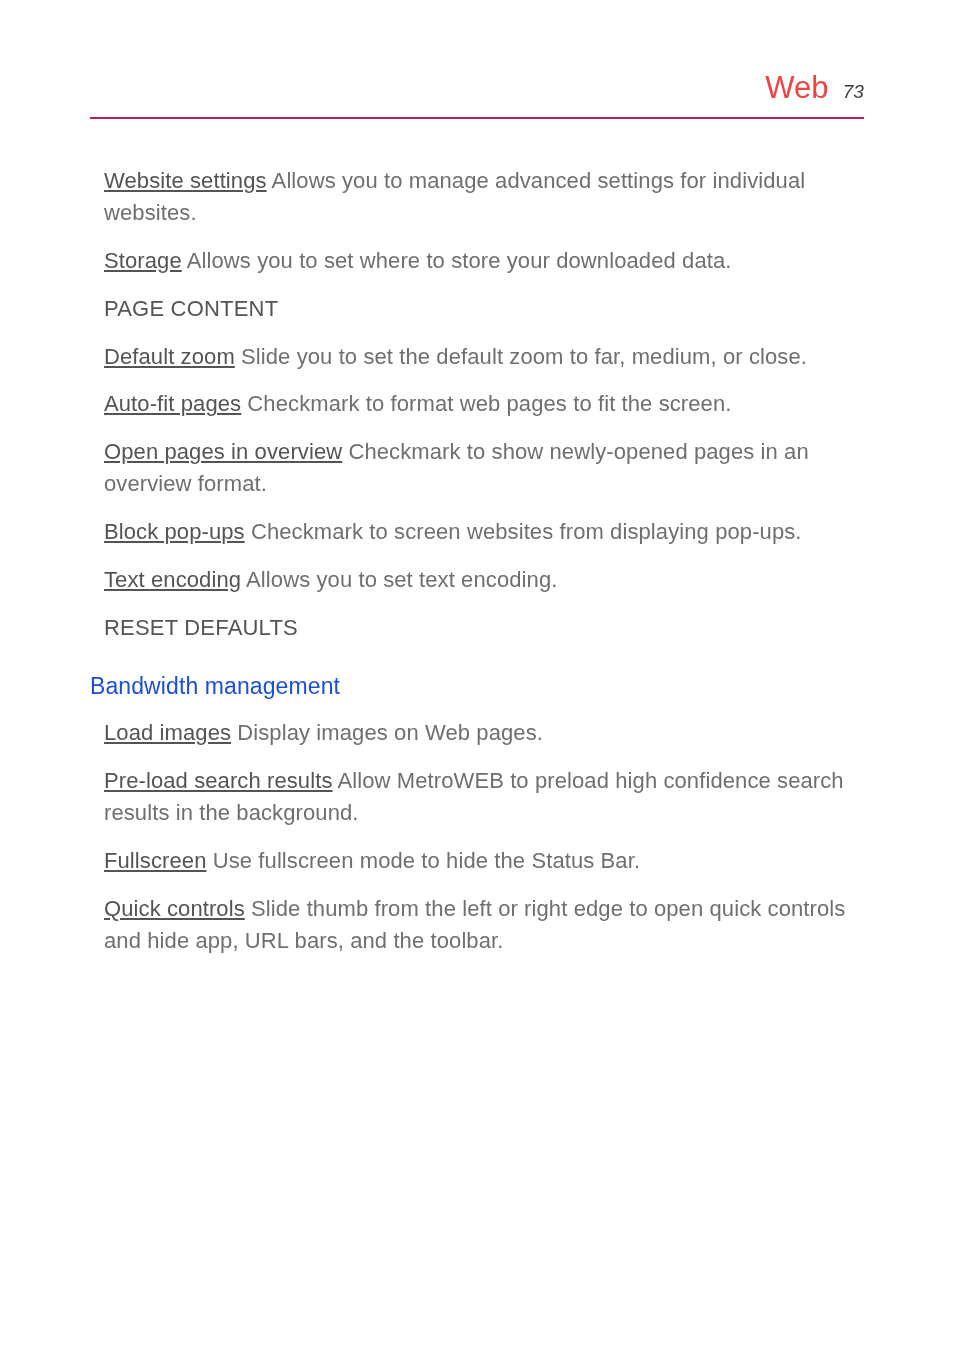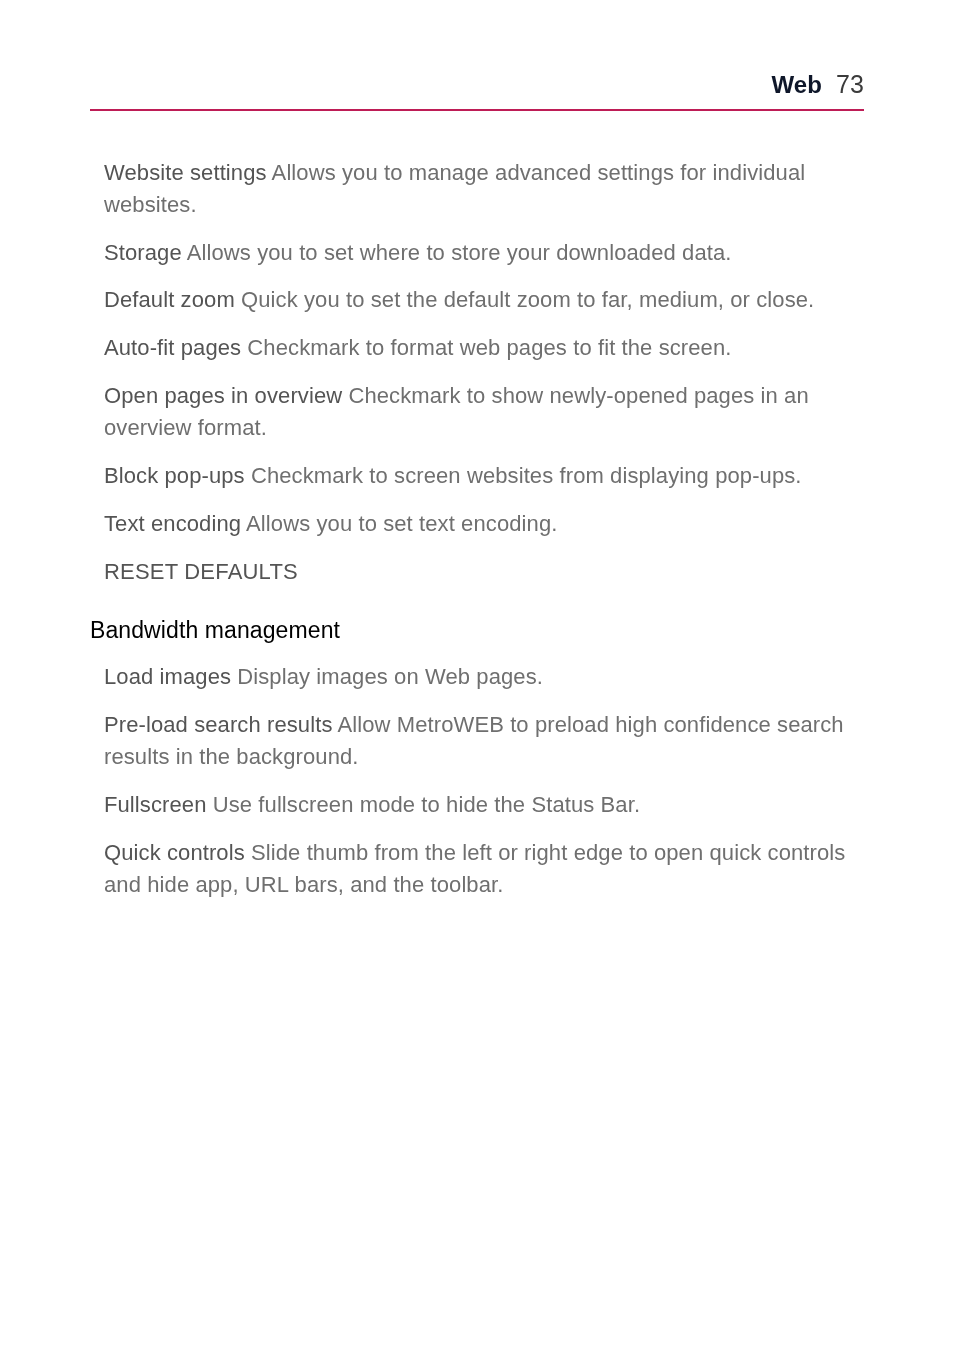--- a/index.html
+++ b/index.html
@@ -22,45 +22,47 @@
   .running-head {
     display: flex;
     justify-content: flex-end;
     align-items: baseline;
     gap: 14px;
     border-bottom: 2px solid #be1d56;
     padding-bottom: 6px;
     margin-bottom: 46px;
   }
   .running-head .title {
-    color: #0f172a;
-    font-size: 24px;
-    font-weight: 700;
+    color: #ef4444;
+    font-size: 31px;
+    font-weight: 400;
   }
   .running-head .pnum {
     color: #3b3b3b;
-    font-size: 25px;
+    font-size: 19px;
     font-weight: 500;
+    font-style: italic;
   }
   .indent { padding-left: 14px; }
   .para { margin-bottom: 16px; }
   .para .strong {
     color: #545454;
     font-weight: 400;
+    text-decoration: underline;
   }
   .sub-head {
     color: #545454;
     font-weight: 400;
     font-size: 22px;
     margin-top: 4px;
     margin-bottom: 16px;
     letter-spacing: 0.2px;
   }
   .section-head {
-    color: #000000;
+    color: #1d4ed8;
     font-size: 23px;
     font-weight: 400;
     margin-top: 26px;
     margin-bottom: 14px;
   }
 </style>
 </head>
 <body>
 
 <div class="page">
@@ -73,23 +75,24 @@
   <div class="indent">
 
     <p class="para">
       <span class="strong">Website settings</span><span>  Allows you to manage advanced settings for individual websites.</span>
     </p>
 
     <p class="para">
       <span class="strong">Storage</span><span>  Allows you to set where to store your downloaded data.</span>
     </p>
 
+    <p class="sub-head">PAGE CONTENT</p>
 
     <p class="para">
-      <span class="strong">Default zoom</span><span>  Quick you to set the default zoom to far, medium, or close.</span>
+      <span class="strong">Default zoom</span><span>  Slide you to set the default zoom to far, medium, or close.</span>
     </p>
 
     <p class="para">
       <span class="strong">Auto-fit pages</span><span>  Checkmark to format web pages to fit the screen.</span>
     </p>
 
     <p class="para">
       <span class="strong">Open pages in overview</span><span>  Checkmark to show newly-opened pages in an overview format.</span>
     </p>
 

